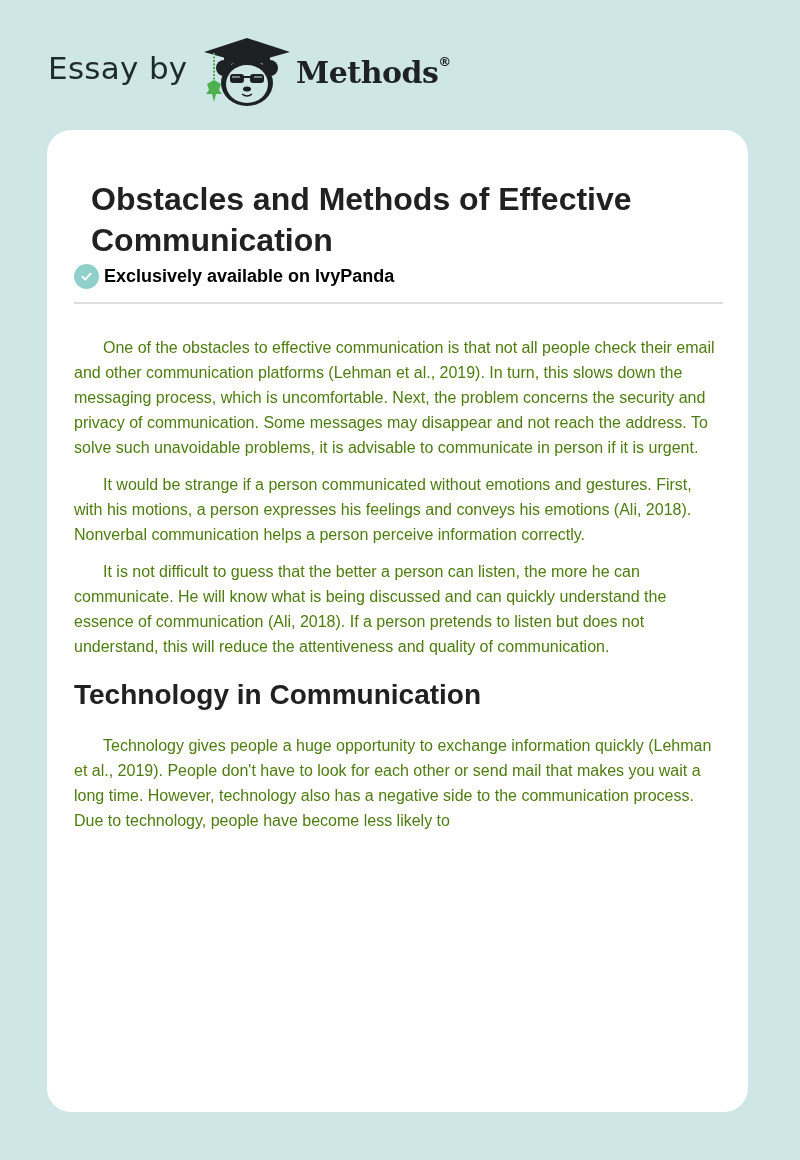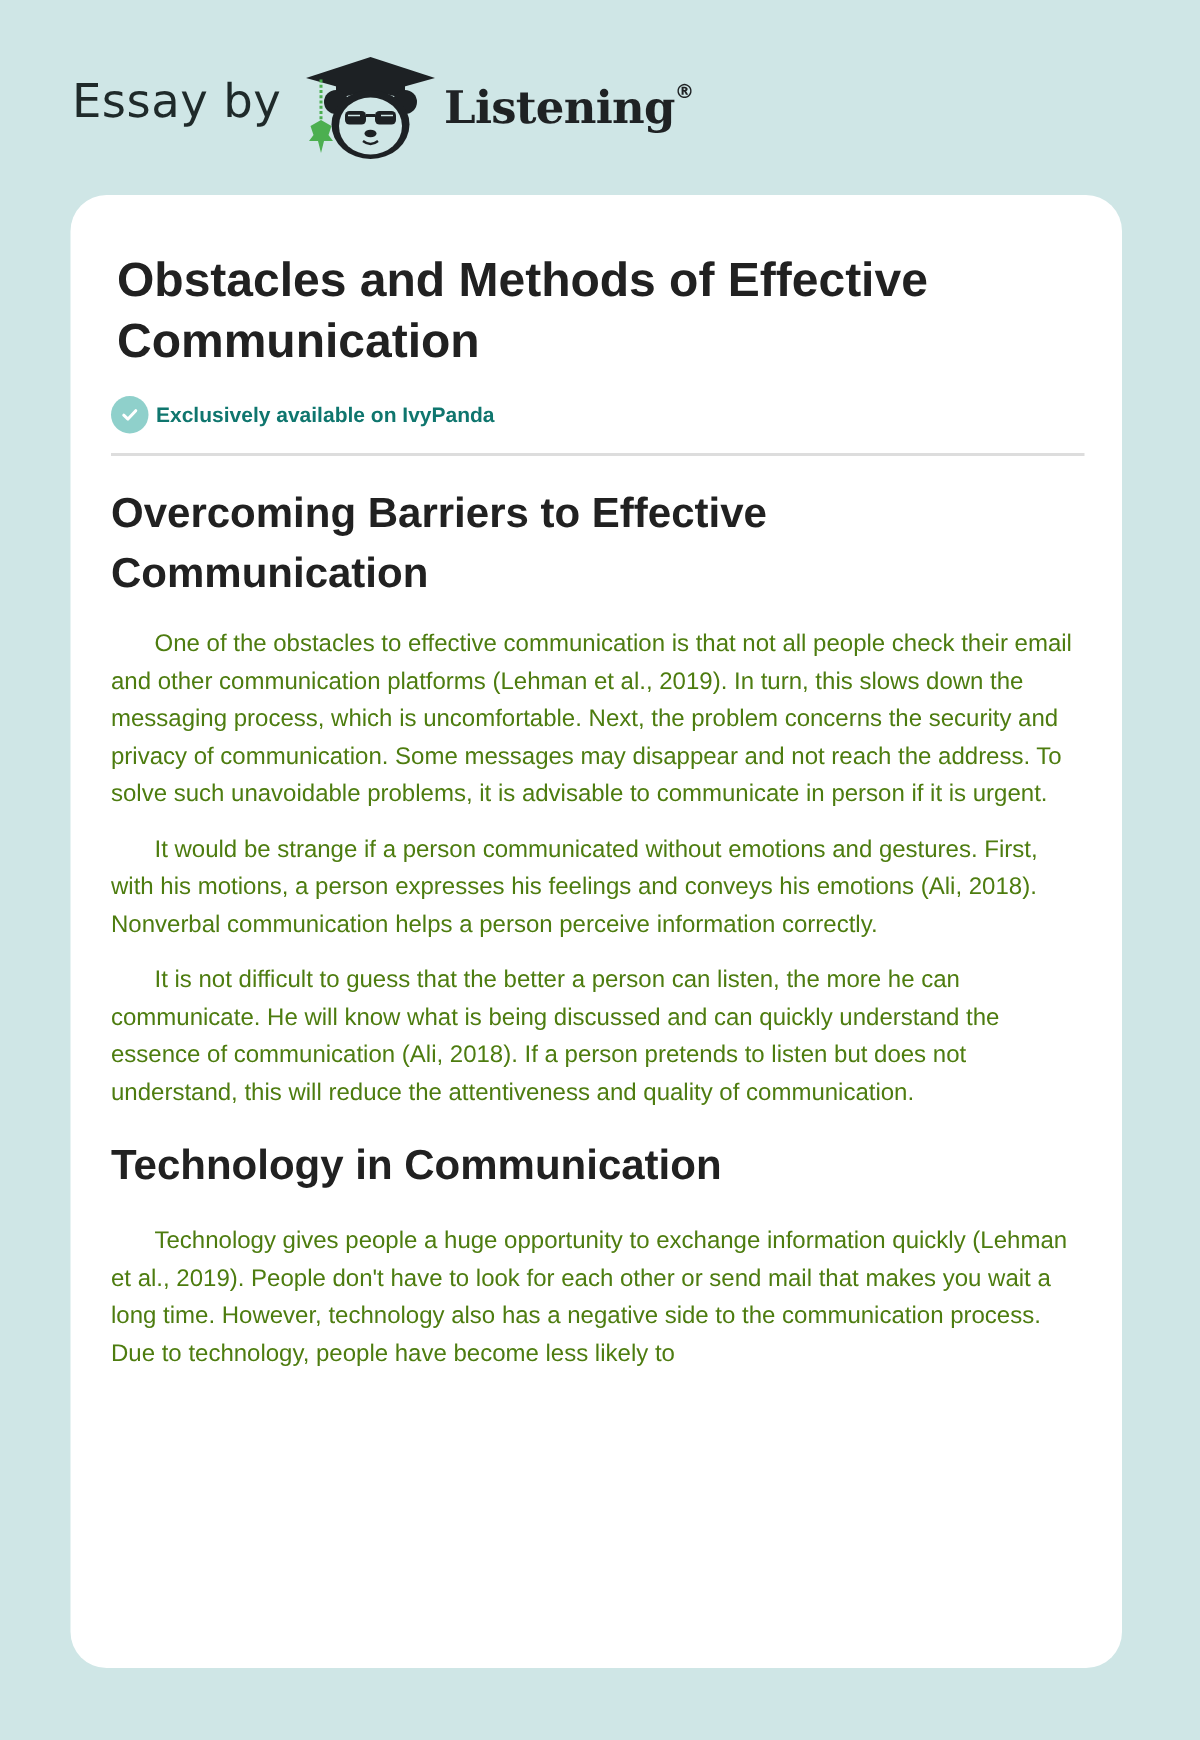--- a/index.html
+++ b/index.html
@@ -62,21 +62,21 @@
     width: 701px;
     height: 982px;
     background: #ffffff;
     border-radius: 24px;
   }
   .title {
     position: absolute;
     left: 27px;
     top: 32px;
     width: 640px;
-    margin: 4px;
+    margin: 17px;
     font-family: "Liberation Sans", sans-serif;
     font-weight: bold;
     font-size: 32px;
     line-height: 41px;
     color: #212121;
   }
   .badge {
     position: absolute;
     left: 27px;
     top: 133px;
@@ -89,22 +89,22 @@
     height: 25px;
     border-radius: 50%;
     background: #8fd0cb;
     display: flex;
     align-items: center;
     justify-content: center;
     margin-right: 5px;
   }
   .badge-text {
     font-weight: bold;
-    font-size: 14px;
-    color: #0f766e;
+    font-size: 18px;
+    color: #000000;
   }
   .divider {
     position: absolute;
     left: 27px;
     top: 172px;
     width: 649px;
     height: 2px;
     background: #dddddd;
   }
   .content {
@@ -159,39 +159,38 @@
 
     <rect x="28" y="38" width="14" height="9" rx="3" fill="#1d2124"></rect>
     <rect x="48" y="38" width="14" height="9" rx="3" fill="#1d2124"></rect>
     <line x1="42" y1="41" x2="48" y2="41" stroke="#1d2124" stroke-width="2"></line>
     <line x1="30" y1="41" x2="38" y2="41" stroke="#cfe6e6" stroke-width="1"></line>
     <line x1="52" y1="41" x2="60" y2="41" stroke="#cfe6e6" stroke-width="1"></line>
 
     <ellipse cx="45" cy="53" rx="4" ry="2.5" fill="#1d2124"></ellipse>
     <path d="M40,58 Q45,62 50,58" stroke="#1d2124" stroke-width="1.5" fill="none"></path>
   </svg>
-  <span class="brand"><span>Listening</span><sup>®</sup></span>
+  <span class="brand"><span>Methods</span><sup>®</sup></span>
 </div>
 
 <div class="card">
   <h1 class="title">Obstacles and Methods of Effective Communication</h1>
 
   <div class="badge">
     <span class="check-icon">
       <svg width="13" height="13" viewBox="0 0 13 13">
           <path d="M2.5,6.8 L5.3,9.4 L10.5,3.8" stroke="#ffffff" stroke-width="2" fill="none" stroke-linecap="round" stroke-linejoin="round"></path>
         </svg>
     </span>
     <span class="badge-text">Exclusively available on IvyPanda</span>
   </div>
 
   <div class="divider"></div>
 
   <div class="content">
-    <h2 style="margin-top:2px;">Overcoming Barriers to Effective Communication</h2>
     <p style="margin-top:15px;">One of the obstacles to effective communication is that not all people check their email and other communication platforms (Lehman et al., 2019). In turn, this slows down the messaging process, which is uncomfortable. Next, the problem concerns the security and privacy of communication. Some messages may disappear and not reach the address. To solve such unavoidable problems, it is advisable to communicate in person if it is urgent.</p>
 
     <p style="margin-top:12px;">It would be strange if a person communicated without emotions and gestures. First, with his motions, a person expresses his feelings and conveys his emotions (Ali, 2018). Nonverbal communication helps a person perceive information correctly.</p>
 
     <p style="margin-top:12px;">It is not difficult to guess that the better a person can listen, the more he can communicate. He will know what is being discussed and can quickly understand the essence of communication (Ali, 2018). If a person pretends to listen but does not understand, this will reduce the attentiveness and quality of communication.</p>
 
     <h2 style="margin-top:16px;">Technology in Communication</h2>
     <p style="margin-top:18px;">Technology gives people a huge opportunity to exchange information quickly (Lehman et al., 2019). People don't have to look for each other or send mail that makes you wait a long time. However, technology also has a negative side to the communication process. Due to technology, people have become less likely to</p>
   </div>
 </div>

